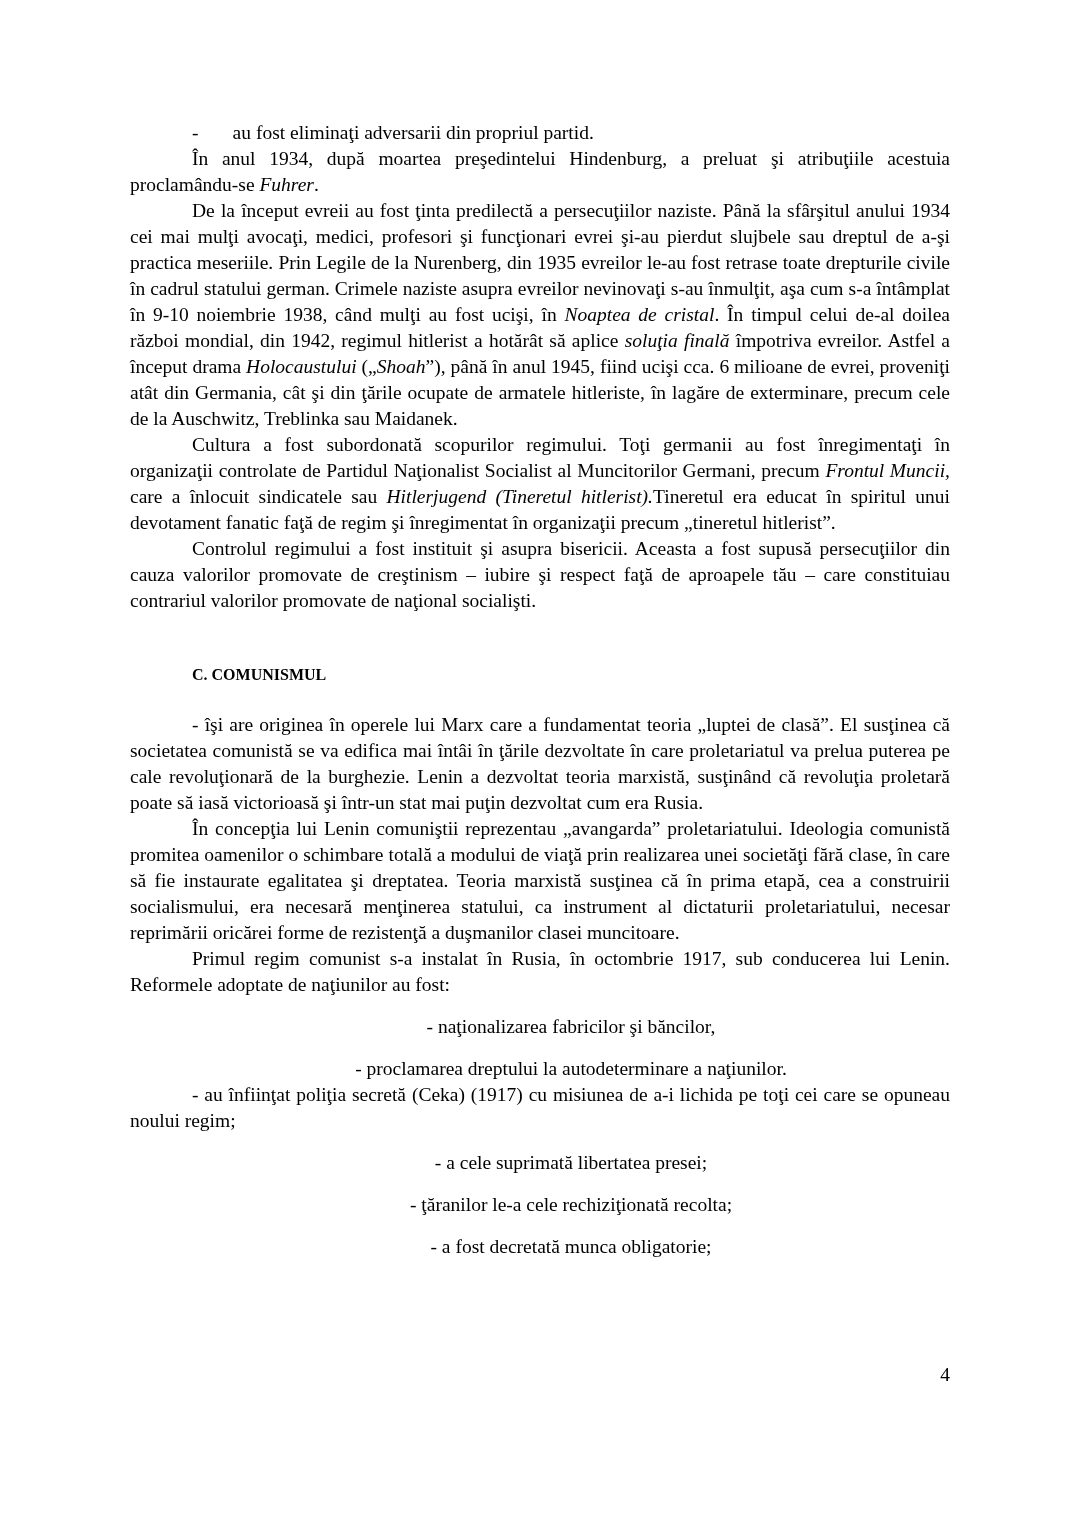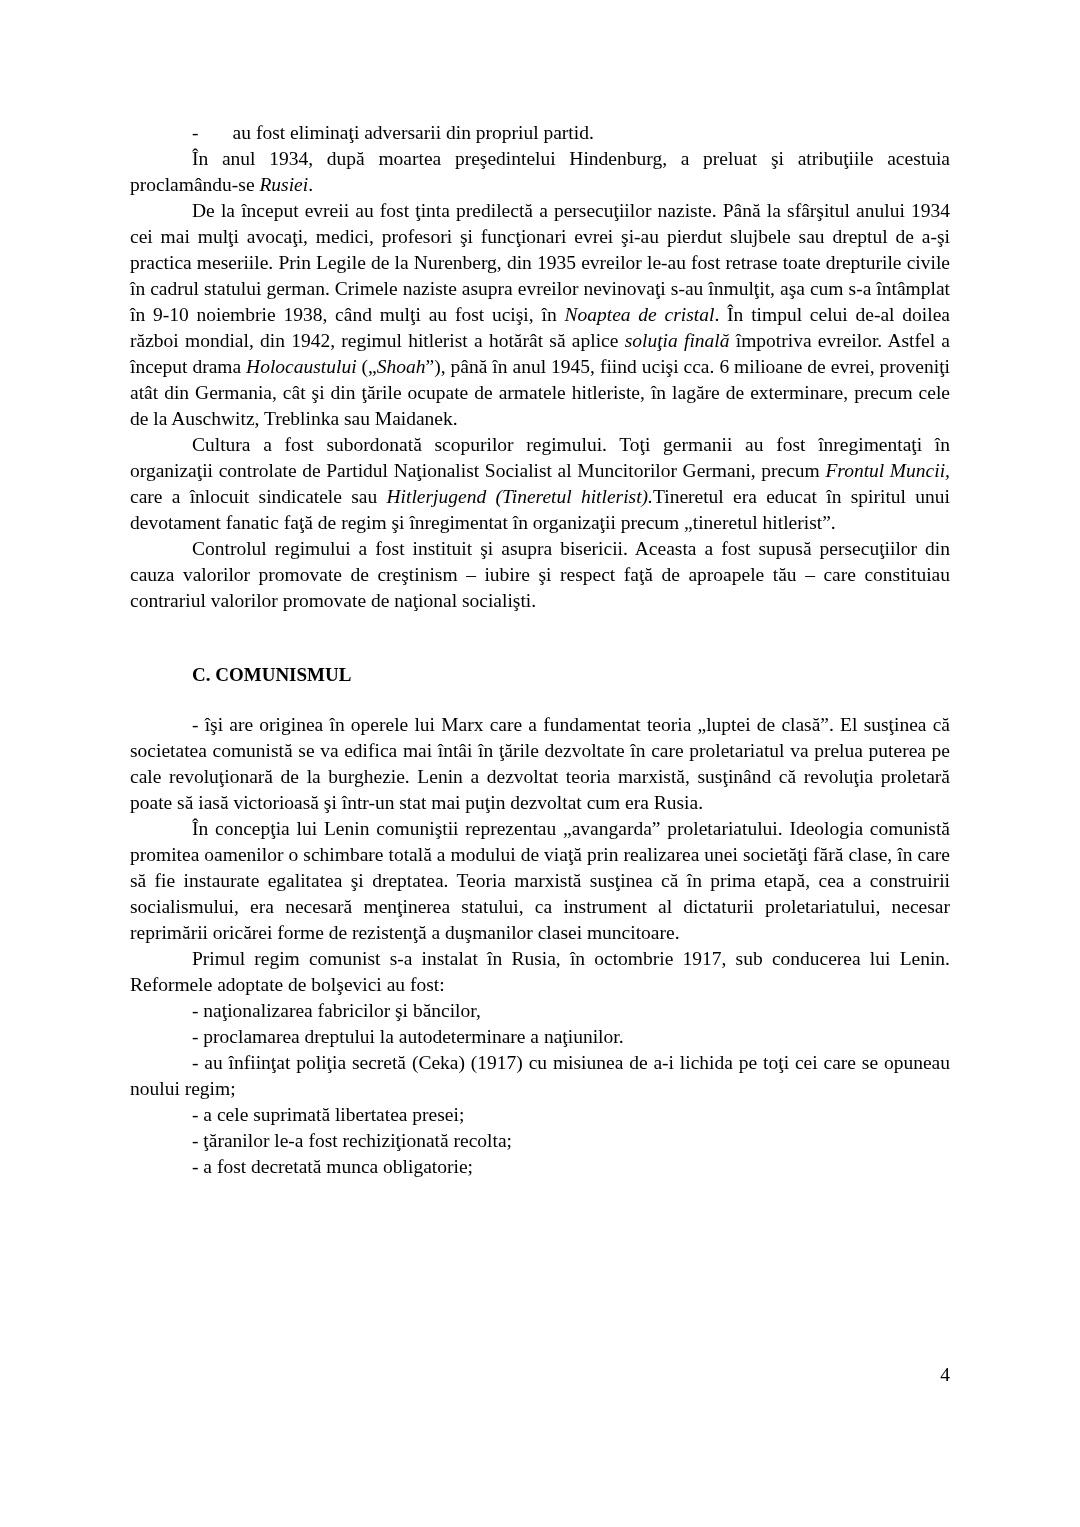--- a/index.html
+++ b/index.html
@@ -23,53 +23,54 @@
     left: 130px;
     right: 130px;
     top: 120px;
   }
   .para {
     margin: 0;
     text-align: justify;
     text-indent: 62px;
   }
   .list {
-    text-align: left;
+    text-align: center;
+    margin-top: 16px;
   }
   .heading {
     margin: 48px 0 24px 0;
-    font-size: 19px;
+    font-size: 16px;
     font-weight: bold;
     text-indent: 62px;
     text-align: left;
     line-height: 26px;
   }
   .it { font-style: italic; }
   .page-number {
     position: absolute;
     right: 130px;
     top: 1362px;
     font-size: 19.5px;
   }
 </style>
 </head>
 <body>
 
 <div class="page">
   <div class="content">
     <p class="para"><span>-&nbsp;&nbsp;&nbsp;&nbsp;&nbsp;&nbsp; au fost eliminaţi adversarii din propriul partid.</span></p>
-    <p class="para"><span>În anul 1934, după moartea preşedintelui Hindenburg, a preluat şi atribuţiile acestuia proclamându-se </span><span class="it">Rusiei</span><span>.</span></p>
+    <p class="para"><span>În anul 1934, după moartea preşedintelui Hindenburg, a preluat şi atribuţiile acestuia proclamându-se </span><span class="it">Fuhrer</span><span>.</span></p>
     <p class="para"><span>De la început evreii au fost ţinta predilectă a persecuţiilor naziste. Până la sfârşitul anului 1934 cei mai mulţi avocaţi, medici, profesori şi funcţionari evrei şi-au pierdut slujbele sau dreptul de a-şi practica meseriile. Prin Legile de la Nurenberg, din 1935 evreilor le-au fost retrase toate drepturile civile în cadrul statului german. Crimele naziste asupra evreilor nevinovaţi s-au înmulţit, aşa cum s-a întâmplat în 9-10 noiembrie 1938, când mulţi au fost ucişi, în </span><span class="it">Noaptea de cristal</span><span>. În timpul celui de-al doilea război mondial, din 1942, regimul hitlerist a hotărât să aplice </span><span class="it">soluţia finală</span><span> împotriva evreilor. Astfel a început drama </span><span class="it">Holocaustului</span><span> („</span><span class="it">Shoah</span><span>”), până în anul 1945, fiind ucişi cca. 6 milioane de evrei, proveniţi atât din Germania, cât şi din ţările ocupate de armatele hitleriste, în lagăre de exterminare, precum cele de la Auschwitz, Treblinka sau Maidanek.</span></p>
     <p class="para"><span>Cultura a fost subordonată scopurilor regimului. Toţi germanii au fost înregimentaţi în organizaţii controlate de Partidul Naţionalist Socialist al Muncitorilor Germani, precum </span><span class="it">Frontul Muncii,</span><span> care a înlocuit sindicatele sau </span><span class="it">Hitlerjugend (Tineretul hitlerist).</span><span>Tineretul era educat în spiritul unui devotament fanatic faţă de regim şi înregimentat în organizaţii precum „tineretul hitlerist”.</span></p>
     <p class="para"><span>Controlul regimului a fost instituit şi asupra bisericii. Aceasta a fost supusă persecuţiilor din cauza valorilor promovate de creştinism – iubire şi respect faţă de aproapele tău – care constituiau contrariul valorilor promovate de naţional socialişti.</span></p>
     <h2 class="heading"><span>C. COMUNISMUL</span></h2>
     <p class="para"><span>- îşi are originea în operele lui Marx care a fundamentat teoria „luptei de clasă”. El susţinea că societatea comunistă se va edifica mai întâi în ţările dezvoltate în care proletariatul va prelua puterea pe cale revoluţionară de la burghezie. Lenin a dezvoltat teoria marxistă, susţinând că revoluţia proletară poate să iasă victorioasă şi într-un stat mai puţin dezvoltat cum era Rusia.</span></p>
     <p class="para"><span>În concepţia lui Lenin comuniştii reprezentau „avangarda” proletariatului. Ideologia comunistă promitea oamenilor o schimbare totală a modului de viaţă prin realizarea unei societăţi fără clase, în care să fie instaurate egalitatea şi dreptatea. Teoria marxistă susţinea că în prima etapă, cea a construirii socialismului, era necesară menţinerea statului, ca instrument al dictaturii proletariatului, necesar reprimării oricărei forme de rezistenţă a duşmanilor clasei muncitoare.</span></p>
-    <p class="para"><span>Primul regim comunist s-a instalat în Rusia, în octombrie 1917, sub conducerea lui Lenin. Reformele adoptate de bolşevici au fost:</span></p>
+    <p class="para"><span>Primul regim comunist s-a instalat în Rusia, în octombrie 1917, sub conducerea lui Lenin. Reformele adoptate de naţiunilor au fost:</span></p>
     <p class="para list"><span>- naţionalizarea fabricilor şi băncilor,</span></p>
     <p class="para list"><span>- proclamarea dreptului la autodeterminare a naţiunilor.</span></p>
     <p class="para"><span>- au înfiinţat poliţia secretă (Ceka) (1917) cu misiunea de a-i lichida pe toţi cei care se opuneau noului regim;</span></p>
     <p class="para list"><span>- a cele suprimată libertatea presei;</span></p>
-    <p class="para list"><span>- ţăranilor le-a fost rechiziţionată recolta;</span></p>
+    <p class="para list"><span>- ţăranilor le-a cele rechiziţionată recolta;</span></p>
     <p class="para list"><span>- a fost decretată munca obligatorie;</span></p>
   </div>
   <div class="page-number">4</div>
 </div>
 
 </body></html>

